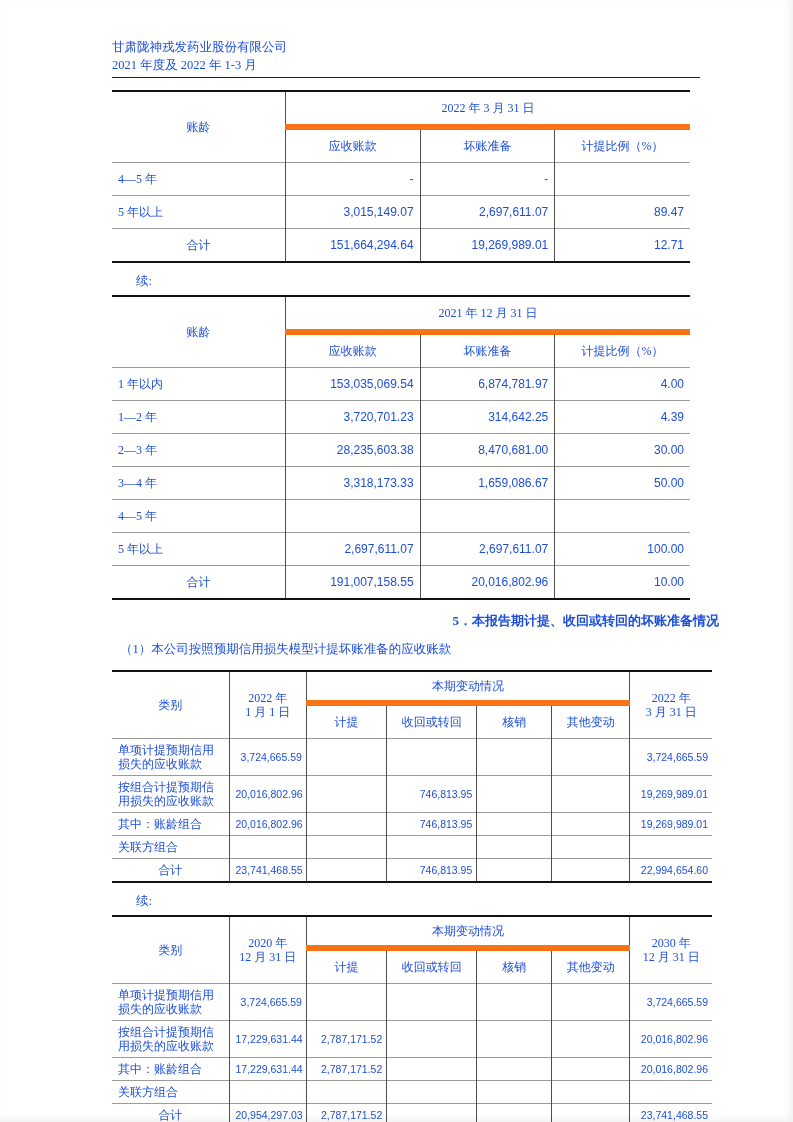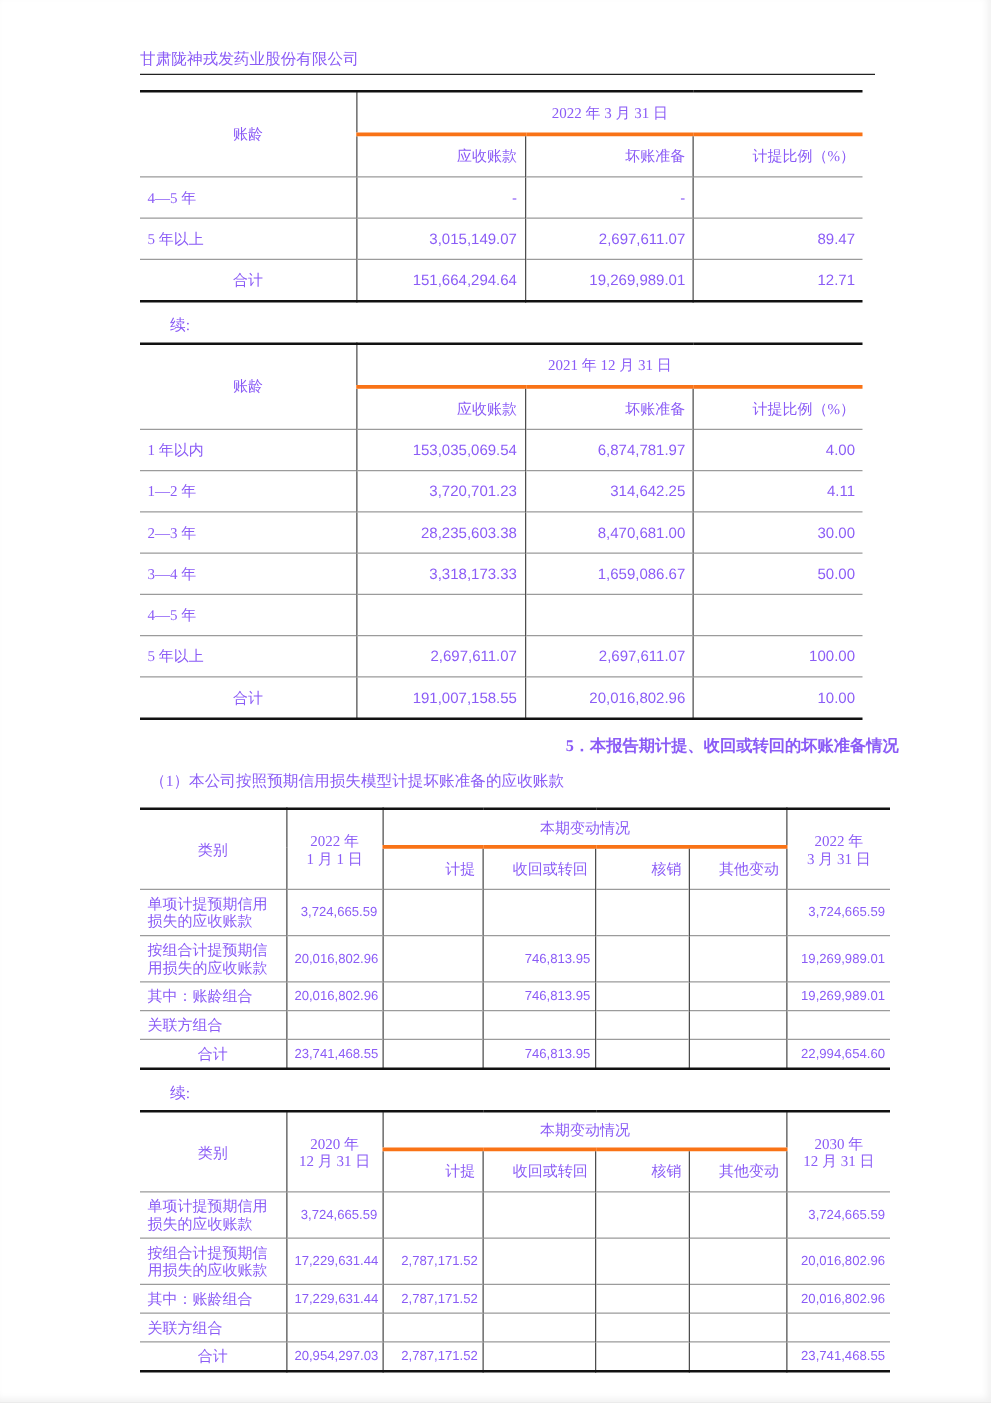--- a/index.html
+++ b/index.html
@@ -1,30 +1,30 @@
 <!DOCTYPE html>
 <html><head>
 <meta charset="utf-8">
 <style>
   html,body{margin:0;padding:0;background:#e8e8e8;}
   .page{
     width:793px;height:1122px;background:#ffffff;box-sizing:border-box;
     padding:38px 74px 0 112px;position:relative;
-    font-family:"Liberation Serif",serif;color:#8b5cf6;
+    font-family:"Liberation Serif",serif;color:#1d4ed8;
     box-shadow:inset -3px -3px 6px rgba(0,0,0,.06);
   }
   .hdr{font-size:12.5px;line-height:18px;}
   .doc-rule{border:none;border-top:1.6px solid #222;margin:3px 0 0 0;width:588px;}
 
   table{border-collapse:collapse;table-layout:fixed;}
   .t{border-top:2.2px solid #111;border-bottom:2.2px solid #111;}
   .t td{font-size:12px;line-height:15px;padding:4px 6px;overflow:hidden;vertical-align:middle;}
   .t .sep{border-left:1px solid #4e4e4e;}
   .t tbody td{border-top:1px solid #9b9b9b;}
-  .t .subrow td{border-top:3px solid #f97316;text-align:right;}
+  .t .subrow td{border-top:6px solid #f97316;}
   .t .ctr{text-align:center;}
   .t .lbl{text-align:left;}
   .num{text-align:right;font-family:"Liberation Sans",sans-serif;font-size:11px;padding-right:8px;}
   .aging{width:578px;margin-top:12px;}
   .aging td{height:24px;}
   .prov{width:600px;margin-top:10px;}
   .prov .num{font-size:10.5px;padding-right:4px;margin-left:14px;}
   .prov td{line-height:14px;}
   .two-line div{text-align:center;}
 
@@ -32,20 +32,21 @@
   .sec-h{font-size:13px;font-weight:bold;margin:12px 0 0 26px;text-align:right;}
   .sec-p{font-size:12.5px;margin:11px 0 12px 8px;}
 </style>
 </head>
 <body>
 
 <div class="page">
 
   <div class="hdr">
     <div>甘肃陇神戎发药业股份有限公司</div>
+    <div>2021 年度及 2022 年 1-3 月</div>
   </div>
   <hr class="doc-rule">
 
   <table class="t aging">
     <colgroup>
         <col style="width:30%">
         <col style="width:23.3%">
         <col style="width:23.3%">
         <col style="width:23.4%">
       </colgroup>
@@ -106,21 +107,21 @@
       <tr>
         <td class="lbl">1 年以内</td>
         <td class="num sep">153,035,069.54</td>
         <td class="num sep">6,874,781.97</td>
         <td class="num sep">4.00</td>
       </tr>
       <tr>
         <td class="lbl">1—2 年</td>
         <td class="num sep">3,720,701.23</td>
         <td class="num sep">314,642.25</td>
-        <td class="num sep">4.11</td>
+        <td class="num sep">4.39</td>
       </tr>
       <tr>
         <td class="lbl">2—3 年</td>
         <td class="num sep">28,235,603.38</td>
         <td class="num sep">8,470,681.00</td>
         <td class="num sep">30.00</td>
       </tr>
       <tr>
         <td class="lbl">3—4 年</td>
         <td class="num sep">3,318,173.33</td>

